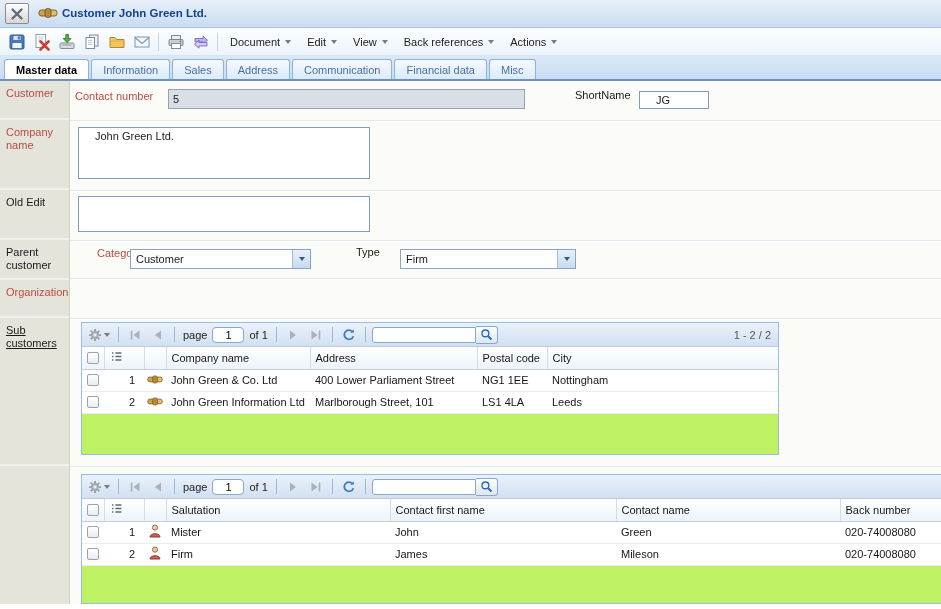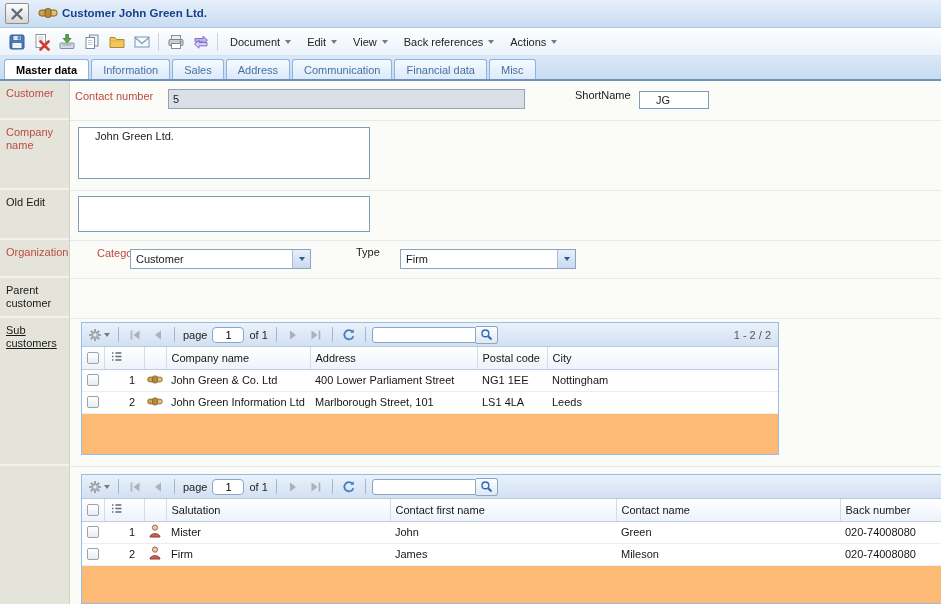--- a/index.html
+++ b/index.html
@@ -47,21 +47,21 @@
     background:#d8dfe7;border:1px solid #96a2ae;padding:3px 4px;color:#222;}
   .txt-input{background:#fff;border:1px solid #7f9db9;position:absolute;padding:2px 16px;font-family:inherit;font-size:11px;color:#222;}
   textarea.txt-input{resize:none;line-height:13px;}
   
   .combo{position:absolute;height:20px;background:#fff;border:1px solid #89a3c1;display:flex;cursor:pointer;}
   .combo .val{flex:1;padding:3px 5px;overflow:hidden;white-space:nowrap;}
   .combo .trig{width:18px;border-left:1px solid #a9bed6;background:linear-gradient(#e7f0fa,#c8daef);
     display:flex;align-items:center;justify-content:center;}
   .combo .trig .caret{border-top-color:#2d5a8a;}
   
-  .grid{position:absolute;border:1px solid #99bbe8;background:#fdba74;overflow:hidden;}
+  .grid{position:absolute;border:1px solid #99bbe8;background:#bef264;overflow:hidden;}
   .grid-toolbar{height:24px;background:linear-gradient(#eaf2fb,#d2e0f2);border-bottom:1px solid #b7cbe0;
     display:flex;align-items:center;padding:0 4px;gap:3px;}
   .pgbtn{width:20px;height:18px;display:flex;align-items:center;justify-content:center;cursor:pointer;}
   .pg-sep{width:1px;height:15px;background:#9fb8d2;margin:0 3px;}
   .pg-input{width:32px;height:16px;border:1px solid #8aa7c8;border-radius:4px;text-align:center;
     font-size:11px;font-family:inherit;padding:0;background:#fff;}
   .search-input{width:104px;height:16px;border:1px solid #8aa7c8;border-radius:3px 0 0 3px;
     font-size:11px;font-family:inherit;padding:0 3px;background:#fff;}
   .lens-btn{width:22px;height:18px;border:1px solid #8aa7c8;border-left:none;border-radius:0 3px 3px 0;
     background:linear-gradient(#fdfdfd,#dde8f3);display:flex;align-items:center;justify-content:center;cursor:pointer;}
@@ -187,22 +187,22 @@
   <div class="tab">Misc</div>
 </div>
 <div class="tab-underline"></div>
 
 <div class="content-bg"></div>
 
 <div class="sidebar">
   <div class="side-cell red" style="height:39px;">Customer</div>
   <div class="side-cell red" style="height:70px;">Company name</div>
   <div class="side-cell" style="height:50px;">Old Edit</div>
+  <div class="side-cell" style="height:40px;">Parent customer</div>
   <div class="side-cell red" style="height:38px;">Organization</div>
-  <div class="side-cell" style="height:40px;">Parent customer</div>
   <div class="side-cell" style="height:148px;text-decoration:underline;">Sub customers</div>
 </div>
 
 <div class="hline" style="top:120px;"></div>
 <div class="hline" style="top:190px;"></div>
 <div class="hline" style="top:240px;"></div>
 <div class="hline" style="top:278px;"></div>
 <div class="hline" style="top:318px;"></div>
 <div class="hline" style="top:466px;"></div>
 

